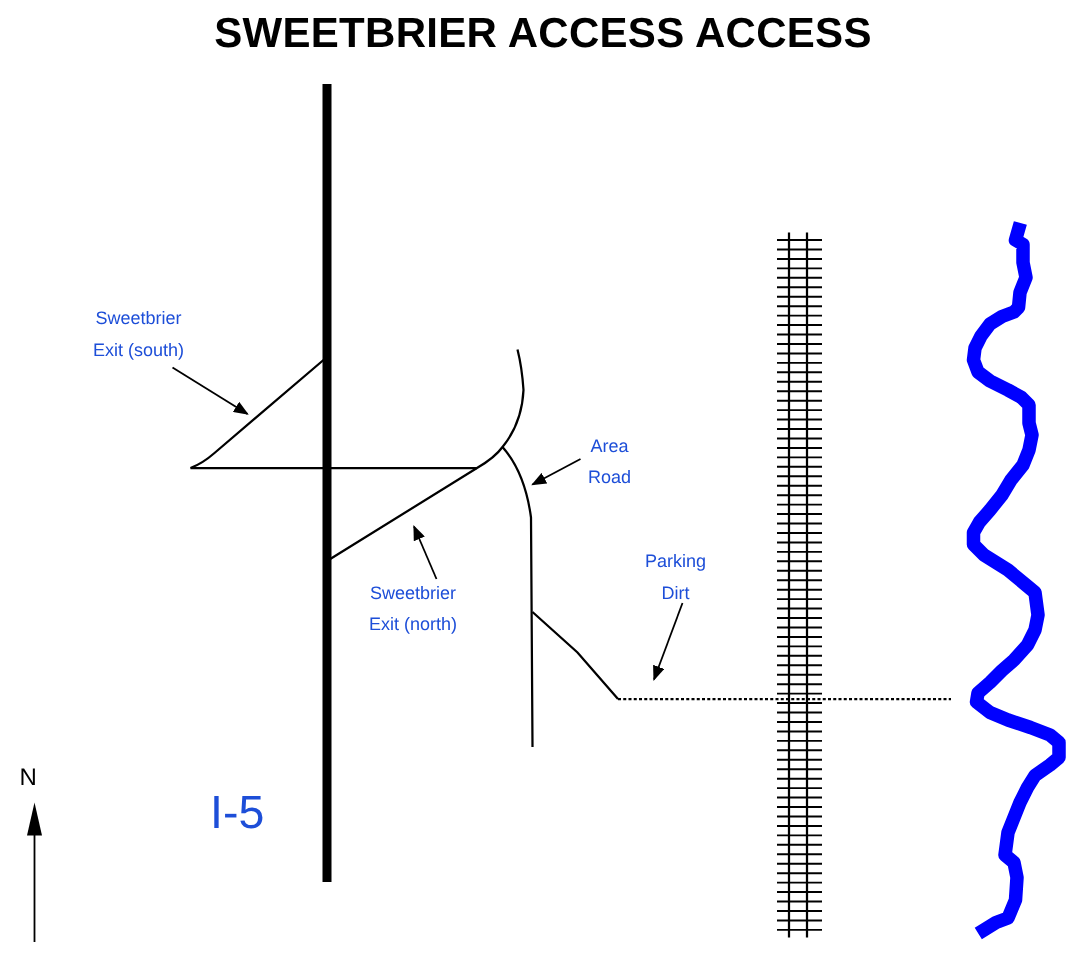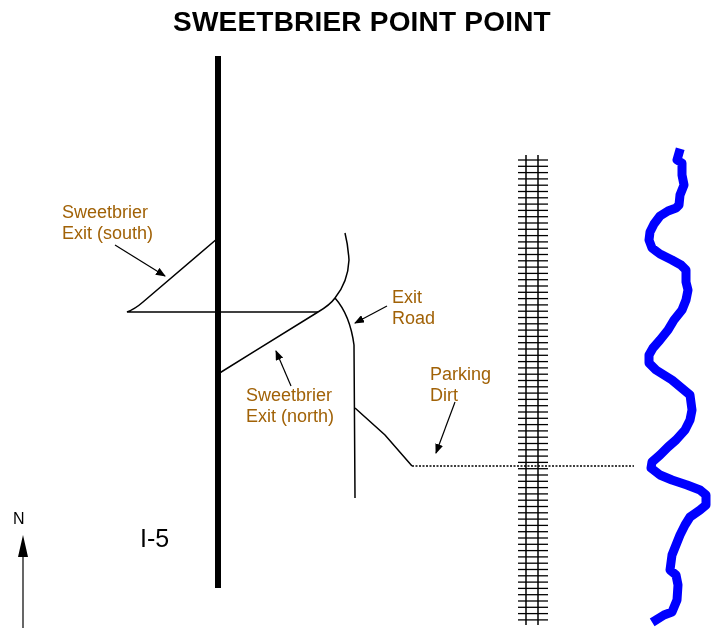--- a/index.html
+++ b/index.html
@@ -1,26 +1,26 @@
 <!DOCTYPE html>
 <html><head>
 <meta charset="utf-8">
 <style>
   html, body { margin:0; padding:0; background:#ffffff; }
   body { width:724px; height:643px; position:relative; overflow:hidden; font-family:"Liberation Sans", sans-serif; }
   .title { position:absolute; left:0; width:724px; top:6px; text-align:center; font-size:28px; font-weight:bold; color:#000; letter-spacing:0.2px; }
   svg { position:absolute; left:0; top:0; }
-  .lbl { position:absolute; font-size:18px; color:#a16207; line-height:21px; white-space:pre; }
-  .i5 { position:absolute; font-size:25px; color:#000000; left:140px; top:524px; }
+  .lbl { position:absolute; font-size:12px; color:#1d4ed8; line-height:21px; white-space:pre;text-align:center; }
+  .i5 { position:absolute; font-size:31px; color:#1d4ed8; left:140px; top:524px; }
   .n { position:absolute; font-size:16px; left:13px; top:510px; }
 </style>
 </head>
 <body>
 
-<div class="title">SWEETBRIER POINT POINT</div>
+<div class="title">SWEETBRIER ACCESS ACCESS</div>
 
 <svg width="724" height="643" viewBox="0 0 724 643">
   <defs>
     <marker id="ah" markerWidth="10" markerHeight="8" refX="9" refY="4" orient="auto" markerUnits="userSpaceOnUse">
       <path d="M0,0 L10,4 L0,8 z" fill="#000"></path>
     </marker>
   </defs>
 
   <line x1="218" y1="56" x2="218" y2="588" stroke="#000" stroke-width="6"></line>
 
@@ -124,18 +124,18 @@
   <g>
     <line x1="23" y1="555" x2="23" y2="628" stroke="#000" stroke-width="1.2"></line>
     <path d="M18,557 L23,535 L28,557 z" fill="#000"></path>
   </g>
 </svg>
 
 <div class="lbl" style="left:62px;top:202px;">Sweetbrier
 Exit (south)</div>
 <div class="lbl" style="left:246px;top:385px;">Sweetbrier
 Exit (north)</div>
-<div class="lbl" style="left:392px;top:287px;">Exit
+<div class="lbl" style="left:392px;top:287px;">Area
 Road</div>
 <div class="lbl" style="left:430px;top:364px;">Parking
 Dirt</div>
 <div class="i5">I-5</div>
 <div class="n">N</div>
 
 </body></html>

